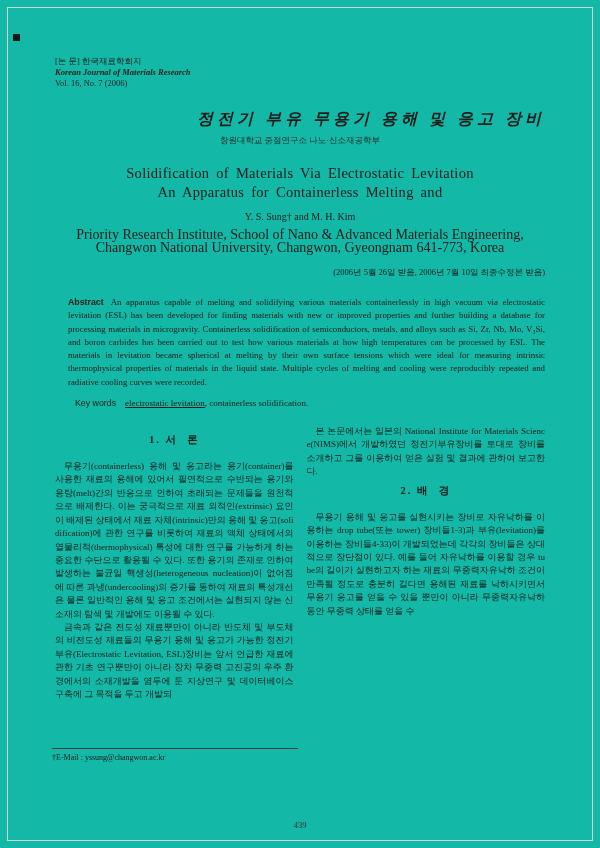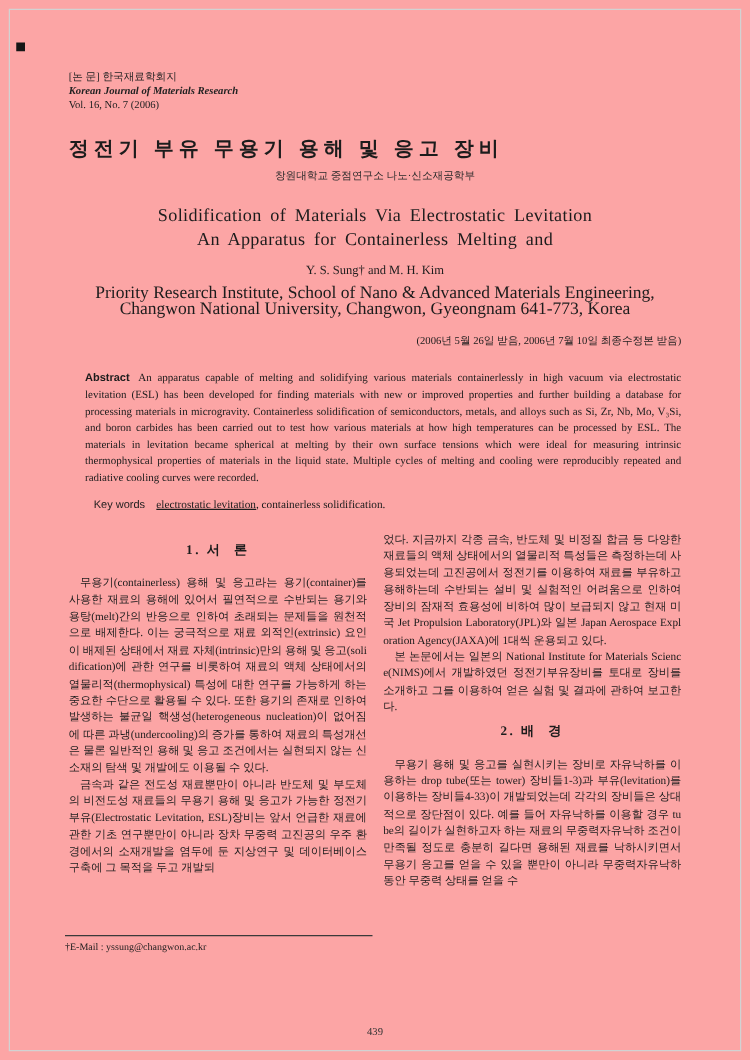--- a/index.html
+++ b/index.html
@@ -1,41 +1,42 @@
 <!DOCTYPE html>
 <html><head>
 <meta charset="utf-8">
 <style>
   html, body { margin: 0; padding: 0; background: #ffffff; }
   .page {
     position: relative;
     width: 600px; height: 848px;
-    background: #fca5a5;
+    background: #14b8a6;
     color: #1c1c1c;
     font-family: "Liberation Serif", "DejaVu Serif", serif;
     overflow: hidden;
     box-sizing: border-box;
   }
   .scan-border {
     position: absolute; left: 7px; top: 7px; right: 7px; bottom: 7px;
     border: 1px solid #d2d2d2; pointer-events: none;
   }
   .corner-mark {
     position: absolute; left: 13px; top: 34px; width: 7px; height: 7px;
     background: #161616;
   }
   .content { position: absolute; left: 55px; right: 55px; top: 56px; }
 
   .journal-header { font-size: 8.5px; line-height: 11px; color: #222; }
   .journal-header .jname { font-style: italic; font-weight: bold; }
 
   .title-ko {
-    margin-top: 20px; text-align: left;
+    margin-top: 20px; text-align: right;
     font-size: 16px; font-weight: bold; letter-spacing: 4px;
     white-space: pre;
+    font-style: italic;
   }
   .authors-ko { margin-top: 11px; text-align: center; font-size: 10px; font-weight: bold; }
   .affil-ko   { margin-top: 5px;  text-align: center; font-size: 8.5px; color: #2a2a2a; }
 
   .title-en {
     margin-top: 17px; text-align: center;
     font-size: 14.5px; line-height: 19px; word-spacing: 3px; letter-spacing: 0.3px;
   }
   .authors-en { margin-top: 9px; text-align: center; font-size: 10px; }
   .affil-en   { margin-top: 7px; text-align: center; font-size: 14px; line-height: 12.5px; }
@@ -121,21 +122,20 @@
 
     <div class="keywords"><span class="kw-label">Key words</span><span class="kw-underline">electrostatic levitation</span><span>, containerless solidification.</span></div>
 
     <div class="columns">
       <div class="col">
         <div class="sec-heading first">1. 서  론</div>
         <p class="body-p indent">무용기(containerless) 용해 및 응고라는 용기(container)를 사용한 재료의 용해에 있어서 필연적으로 수반되는 용기와 용탕(melt)간의 반응으로 인하여 초래되는 문제들을 원천적으로 배제한다. 이는 궁극적으로 재료 외적인(extrinsic) 요인이 배제된 상태에서 재료 자체(intrinsic)만의 용해 및 응고(solidification)에 관한 연구를 비롯하여 재료의 액체 상태에서의 열물리적(thermophysical) 특성에 대한 연구를 가능하게 하는 중요한 수단으로 활용될 수 있다. 또한 용기의 존재로 인하여 발생하는 불균일 핵생성(heterogeneous nucleation)이 없어짐에 따른 과냉(undercooling)의 증가를 통하여 재료의 특성개선은 물론 일반적인 용해 및 응고 조건에서는 실현되지 않는 신소재의 탐색 및 개발에도 이용될 수 있다.</p>
         <p class="body-p indent">금속과 같은 전도성 재료뿐만이 아니라 반도체 및 부도체의 비전도성 재료들의 무용기 용해 및 응고가 가능한 정전기부유(Electrostatic Levitation, ESL)장비는 앞서 언급한 재료에 관한 기초 연구뿐만이 아니라 장차 무중력 고진공의 우주 환경에서의 소재개발을 염두에 둔 지상연구 및 데이터베이스 구축에 그 목적을 두고 개발되</p>
       </div>
       <div class="col">
-        <p class="body-p">었다. 지금까지 각종 금속, 반도체 및 비정질 합금 등 다양한 재료들의 액체 상태에서의 열물리적 특성들은 측정하는데 사용되었는데 고진공에서 정전기를 이용하여 재료를 부유하고 용해하는데 수반되는 설비 및 실험적인 어려움으로 인하여 장비의 잠재적 효용성에 비하여 많이 보급되지 않고 현재 미국 Jet Propulsion Laboratory(JPL)와 일본 Japan Aerospace Exploration Agency(JAXA)에 1대씩 운용되고 있다.</p>
         <p class="body-p indent">본 논문에서는 일본의 National Institute for Materials Science(NIMS)에서 개발하였던 정전기부유장비를 토대로 장비를 소개하고 그를 이용하여 얻은 실험 및 결과에 관하여 보고한다.</p>
         <div class="sec-heading second">2. 배  경</div>
         <p class="body-p indent">무용기 용해 및 응고를 실현시키는 장비로 자유낙하를 이용하는 drop tube(또는 tower) 장비들1-3)과 부유(levitation)를 이용하는 장비들4-33)이 개발되었는데 각각의 장비들은 상대적으로 장단점이 있다. 예를 들어 자유낙하를 이용할 경우 tube의 길이가 실현하고자 하는 재료의 무중력자유낙하 조건이 만족될 정도로 충분히 길다면 용해된 재료를 낙하시키면서 무용기 응고를 얻을 수 있을 뿐만이 아니라 무중력자유낙하 동안 무중력 상태를 얻을 수</p>
       </div>
     </div>
   </div>
 
   <div class="footnote">†E-Mail : yssung@changwon.ac.kr</div>
   <div class="page-number">439</div>
 </div>

